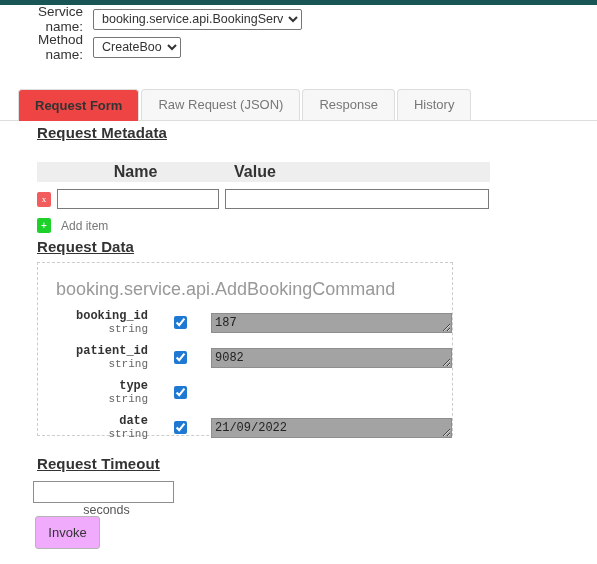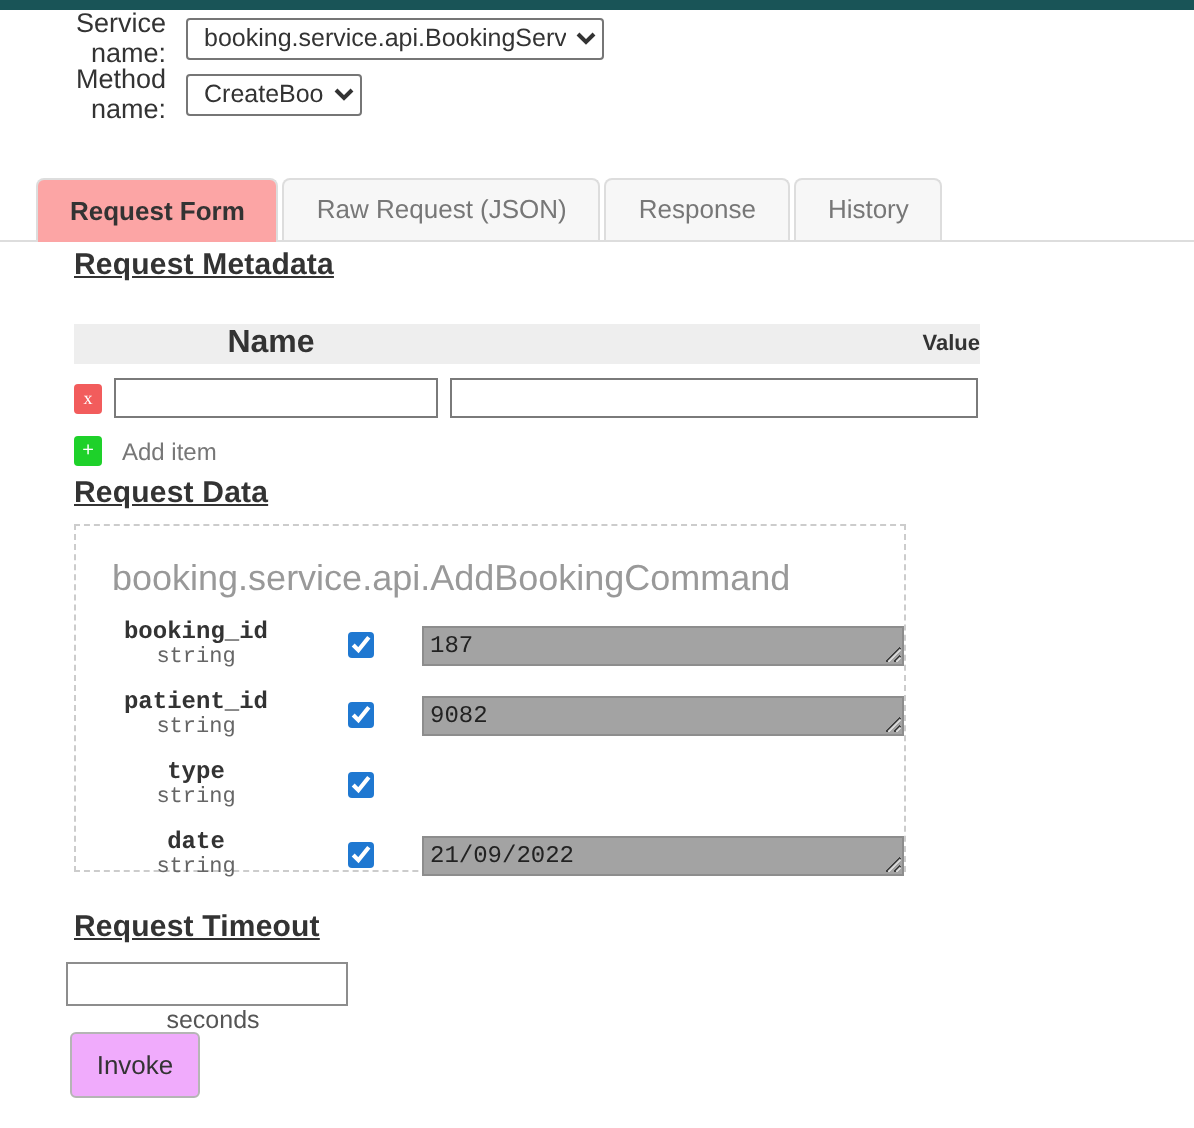--- a/index.html
+++ b/index.html
@@ -81,21 +81,21 @@
     background: #f7f7f7;
     border: 1px solid #dddddd;
     border-bottom: none;
     border-radius: 4px 4px 0 0;
     margin-right: 2px;
     box-sizing: border-box;
     white-space: nowrap;
     cursor: pointer;
   }
   .tab.active {
-    background: #fca5a5;
+    background: #ef4444;
     color: #333333;
     font-weight: bold;
     height: 32px;
     line-height: 31px;
     position: relative;
     z-index: 2;
     margin-bottom: -1px;
   }
 
   
@@ -129,23 +129,23 @@
   .meta-head .col-name {
     width: 197px;
     text-align: center;
     line-height: 20px;
     font-size: 16px;
     font-weight: bold;
     color: #333;
   }
   .meta-head .col-value {
     width: 256px;
-    text-align: right;
+    text-align: left;
     line-height: 20px;
-    font-size: 11px;
+    font-size: 16px;
     font-weight: bold;
     color: #333;
   }
   .meta-row {
     display: flex;
     align-items: center;
     height: 26px;
     margin-top: 4px;
   }
   .mini-btn {
@@ -203,21 +203,21 @@
     padding: 16px 0 0 18px;
   }
   .field-row {
     display: flex;
     align-items: center;
     margin-top: 10px;
     padding-left: 10px;
   }
   .field-label {
     width: 100px;
-    text-align: center;
+    text-align: right;
     flex: 0 0 auto;
     padding-right: 0;
   }
   .field-label .fname {
     display: block;
     font-family: "Liberation Mono", monospace;
     font-weight: bold;
     font-size: 12px;
     color: #333333;
     line-height: 13px;

